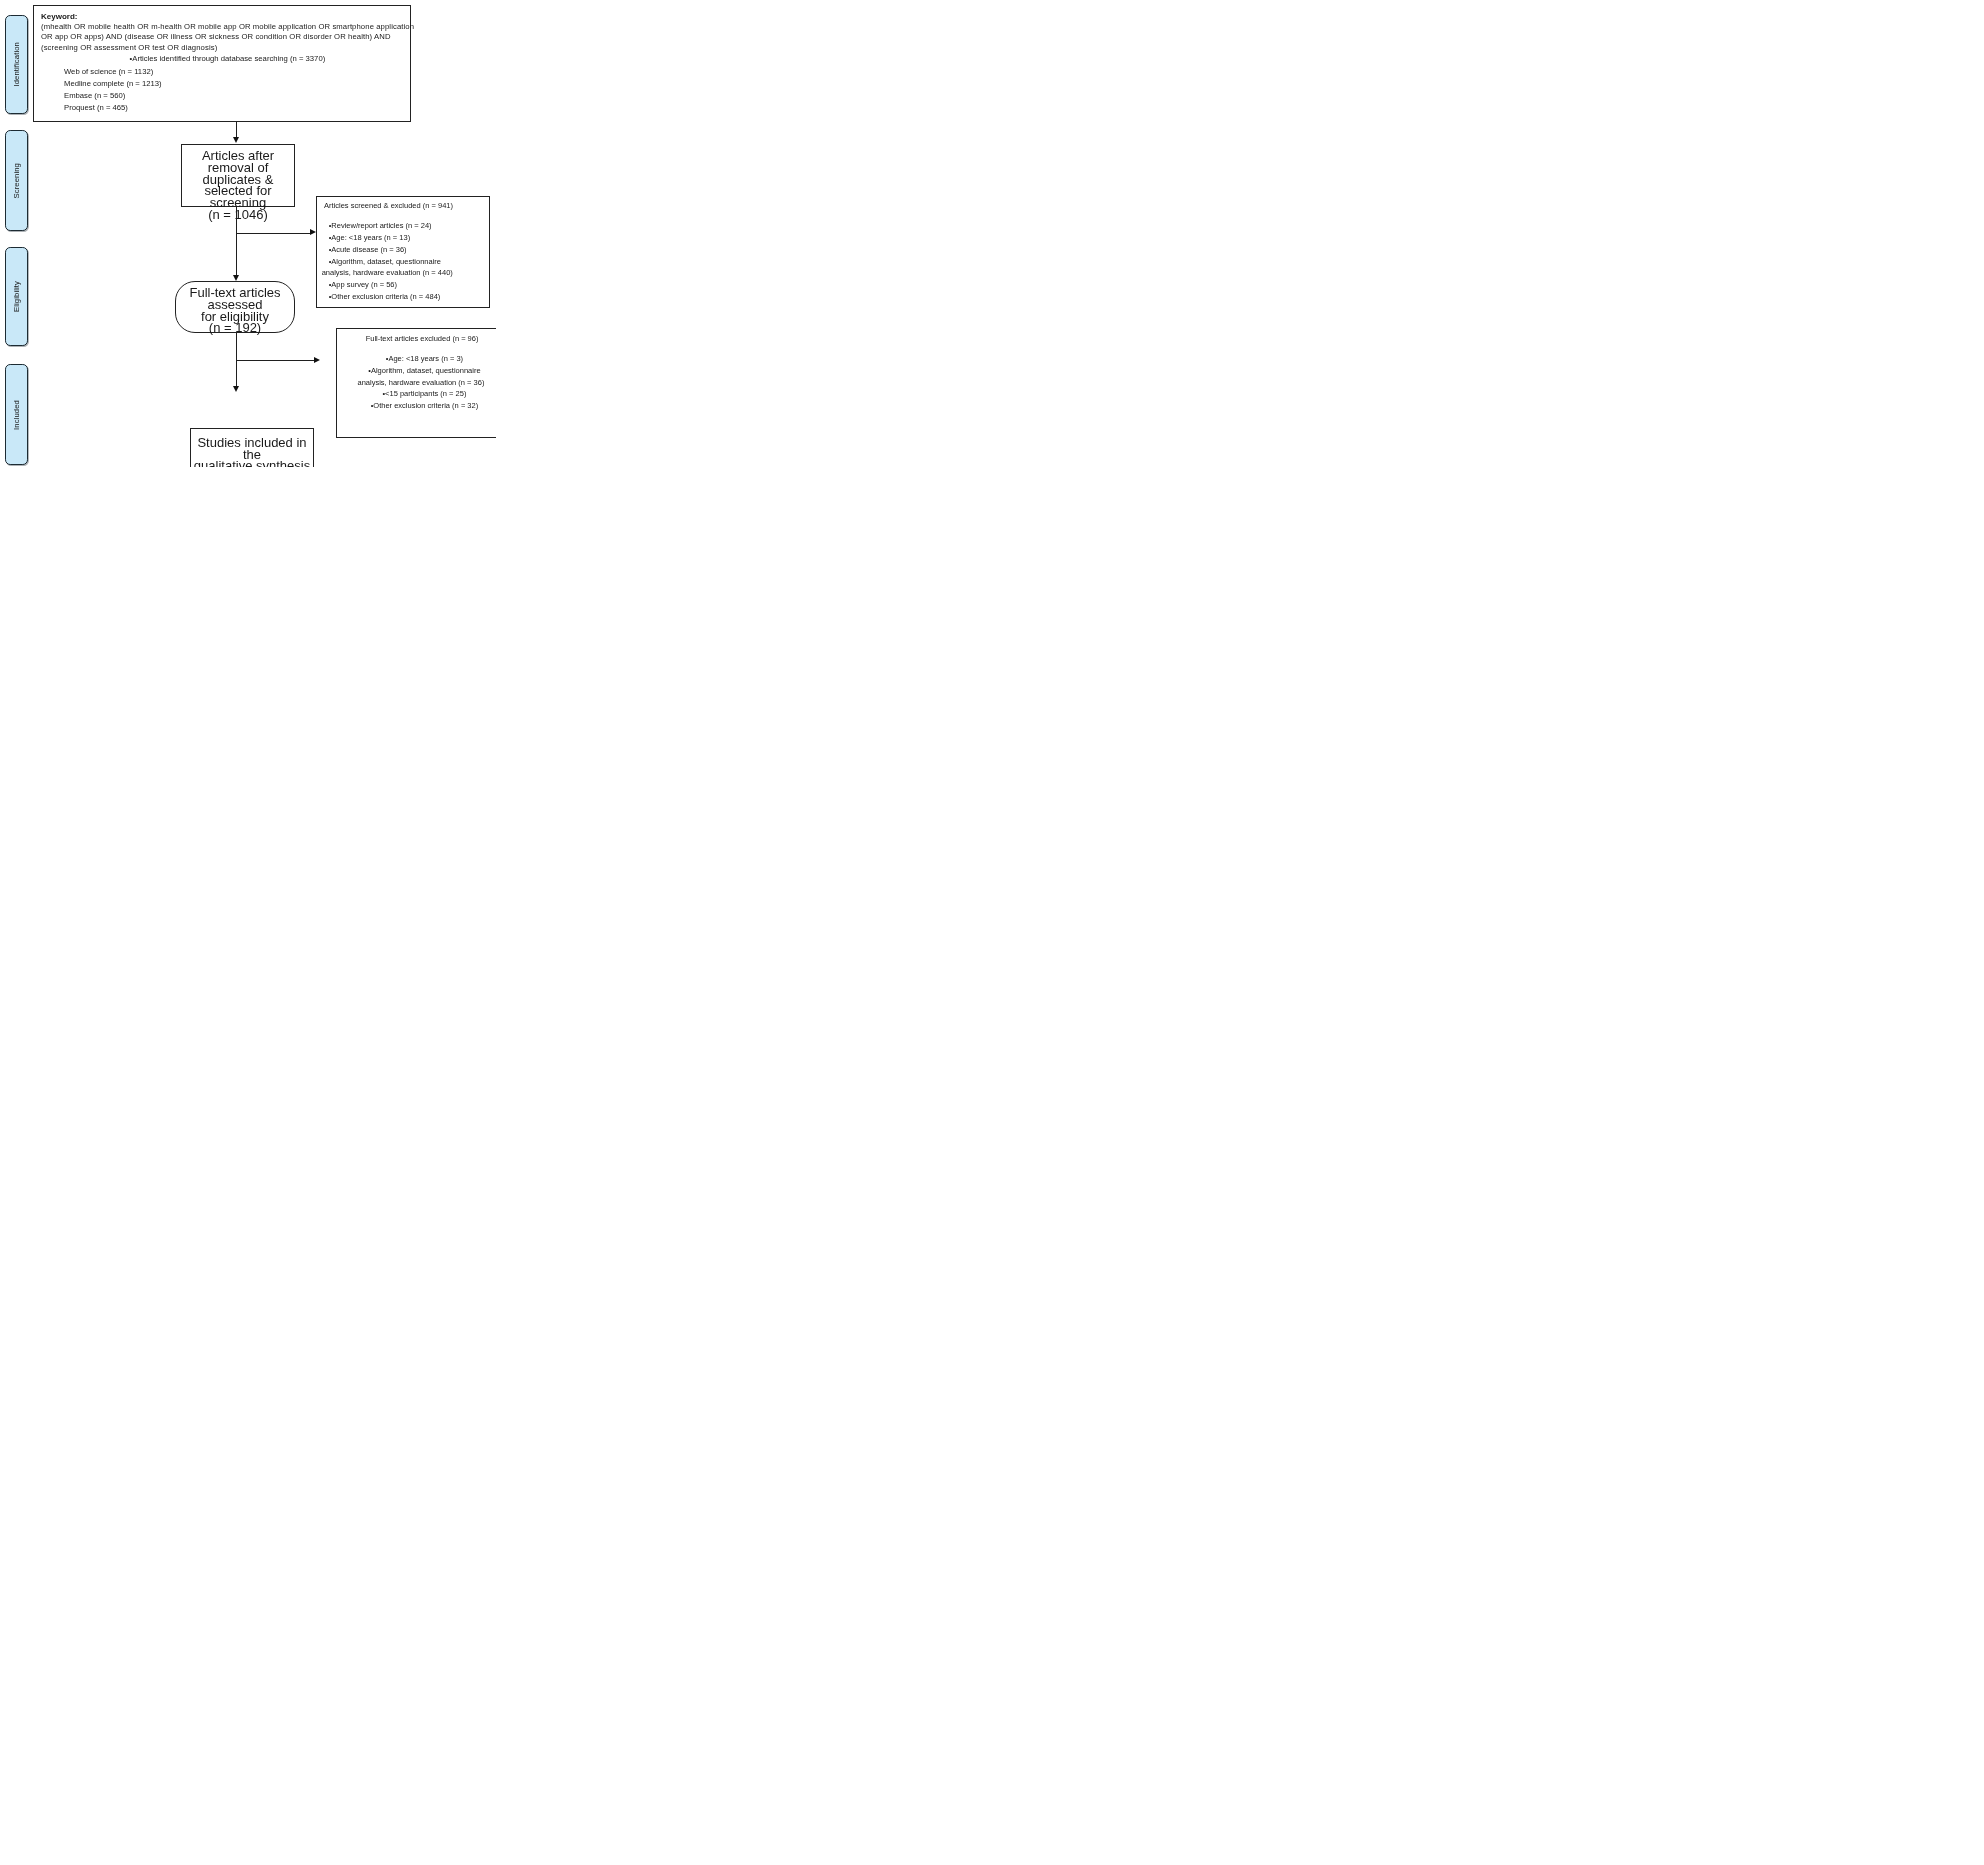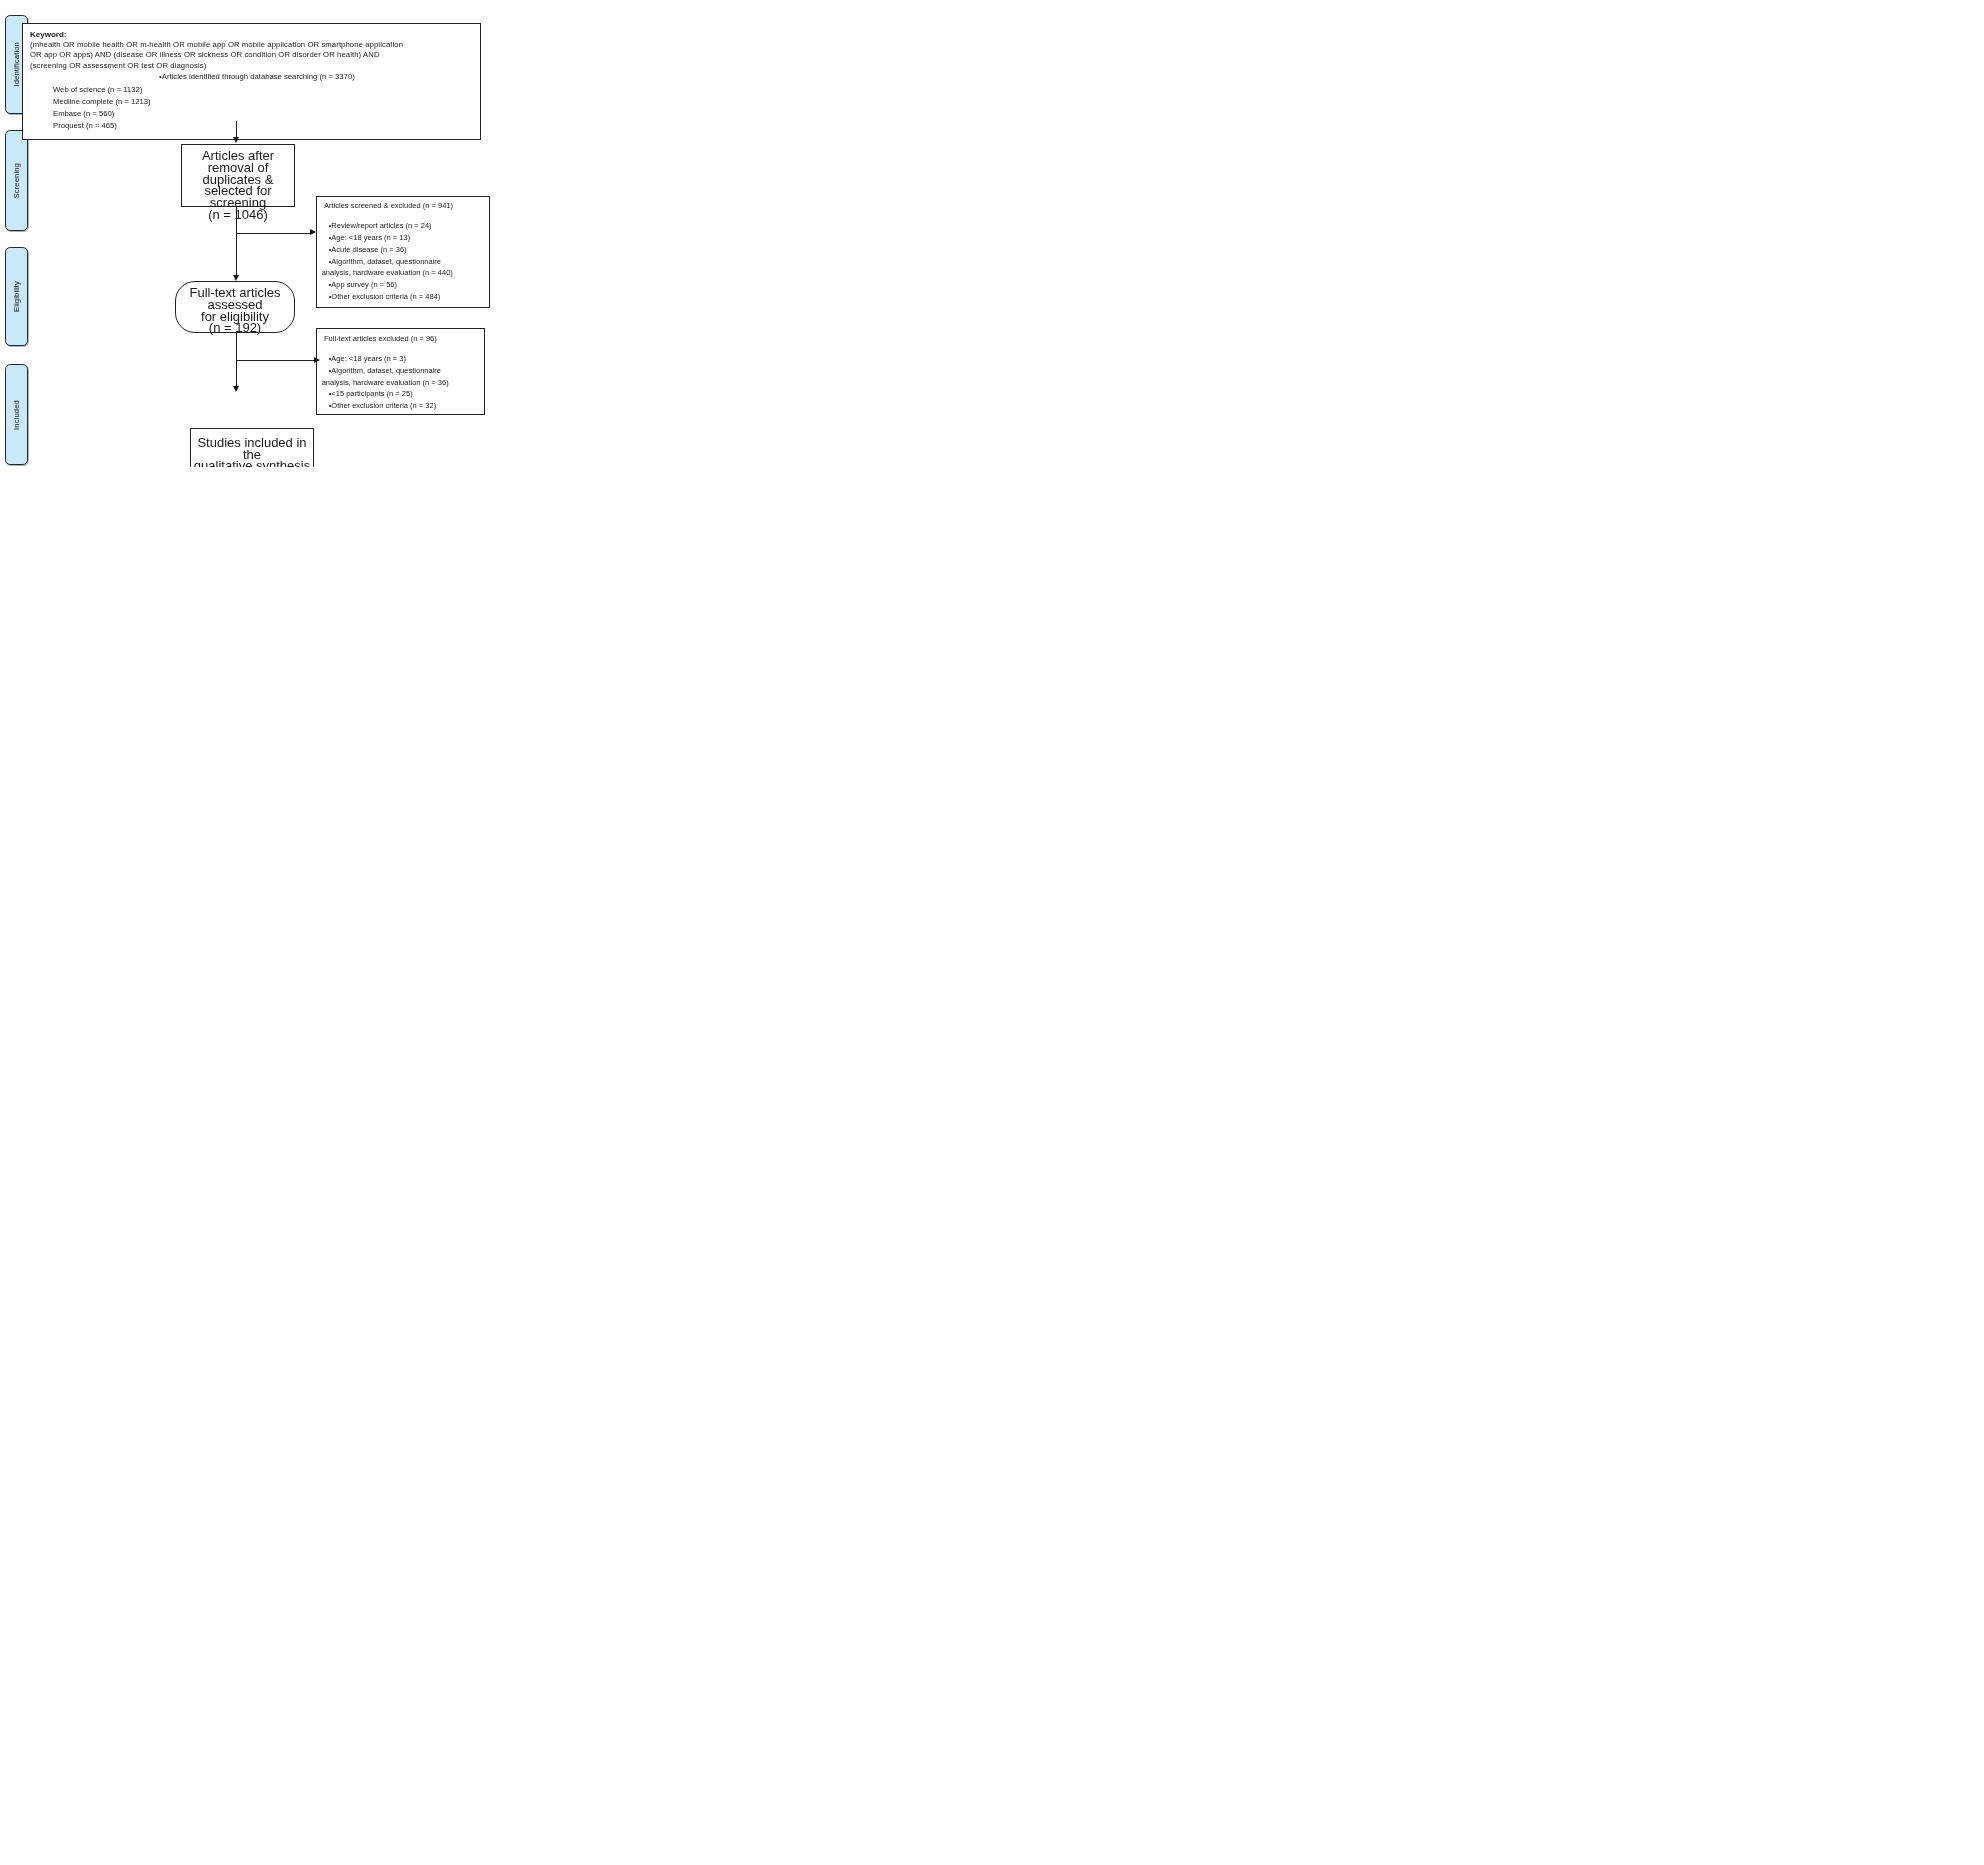--- a/index.html
+++ b/index.html
@@ -44,25 +44,24 @@
     color: #151515;
     white-space: nowrap;
   }
   .stage-identification { top: 14.5px;  height: 99px; }
   .stage-screening      { top: 130px; height: 101px; }
   .stage-eligibility    { top: 247px; height: 99px; }
   .stage-included       { top: 364px; height: 101px; }
 
   
   .keyword-box {
-    left: 22px; top: 4.7px; width: 459px; height: 117px;
+    left: 33px; top: 4.7px; width: 378px; height: 117px;
     padding: 6.1px 7.5px 0 7px;
     font-size: 7.7px;
     line-height: 10.3px;
-    margin-top: 18px;
   }
   .kw-title { font-weight: bold; font-size: 8px; }
   .kw-line  { white-space: nowrap; letter-spacing: 0.1px; }
   .kw-bullet {
     margin-left: 11.3px;
     line-height: 12.2px;
     margin-top: 0.5px;
     text-align: center;
   }
   .kw-bullet::before { content: "\2022"; }
@@ -77,21 +76,21 @@
   .box-screening   { left: 181px; top: 144px; width: 114px; height: 63px; padding-top: 5.2px; }
   .box-eligibility { left: 175px; top: 281px; width: 120px; height: 52px; padding-top: 5.2px; border-radius: 20px; }
   .box-included    { left: 190px; top: 392px; width: 124px; height: 60px; padding-top: 8px; margin-top: 36px; }
 
   
   .excl-box {
     font-size: 7.5px;
     line-height: 11.3px;
   }
   .box-screened-excluded { left: 316px; top: 196px; width: 174px; height: 112px; padding: 3.8px 3.8px 0 4.7px; }
-  .box-fulltext-excluded { left: 316px; top: 328px; width: 169px; height: 87px; padding: 4.7px 3.8px 0 4.7px; }
+  .box-fulltext-excluded { left: 336px; top: 328px; width: 169px; height: 110px; padding: 4.7px 3.8px 0 4.7px; text-align: center; }
   .excl-title { padding-left: 2.3px; margin-bottom: 9.4px; line-height: 10.3px; }
   .excl-item {
     white-space: pre-line;
     text-indent: 7px;
     line-height: 11.7px;
   }
   .excl-item::before { content: "\2022 "; }
 
   
   .line {

